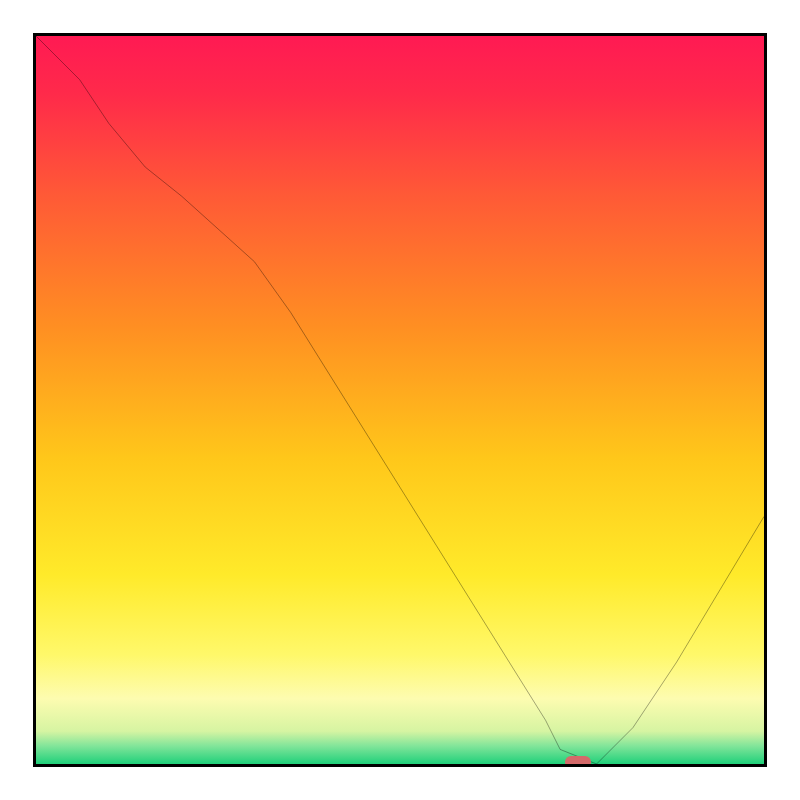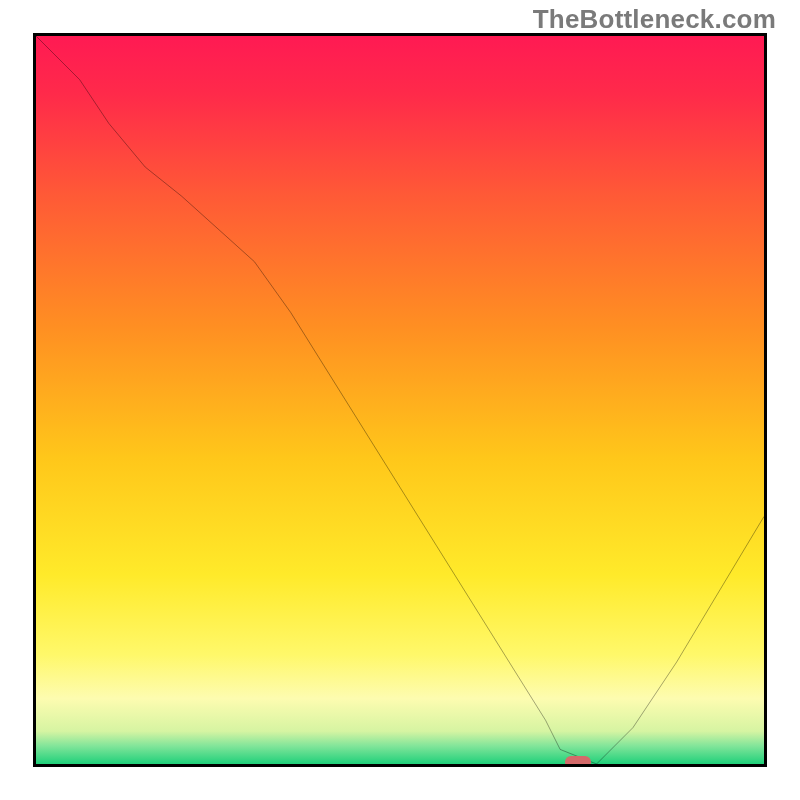--- a/index.html
+++ b/index.html
@@ -50,21 +50,20 @@
     width: 26px;
     height: 12px;
     background: #d46a6a;
     border-radius: 6px;
   }
 </style>
 </head>
 <body>
 
 <div class="chart-wrap">
-  <div class="watermark">TheBottleneck.com</div>
 
   <div class="plot-frame">
     <svg class="plot" viewBox="0 0 100 100" preserveAspectRatio="none">
       <defs>
         <linearGradient id="bg-grad" x1="0" y1="0" x2="0" y2="1">
             <stop offset="0%" stop-color="#ff1a53"></stop>
             <stop offset="8%" stop-color="#ff2a4a"></stop>
             <stop offset="22%" stop-color="#ff5a36"></stop>
             <stop offset="40%" stop-color="#ff8f22"></stop>
             <stop offset="57.99999999999999%" stop-color="#ffc71a"></stop>

